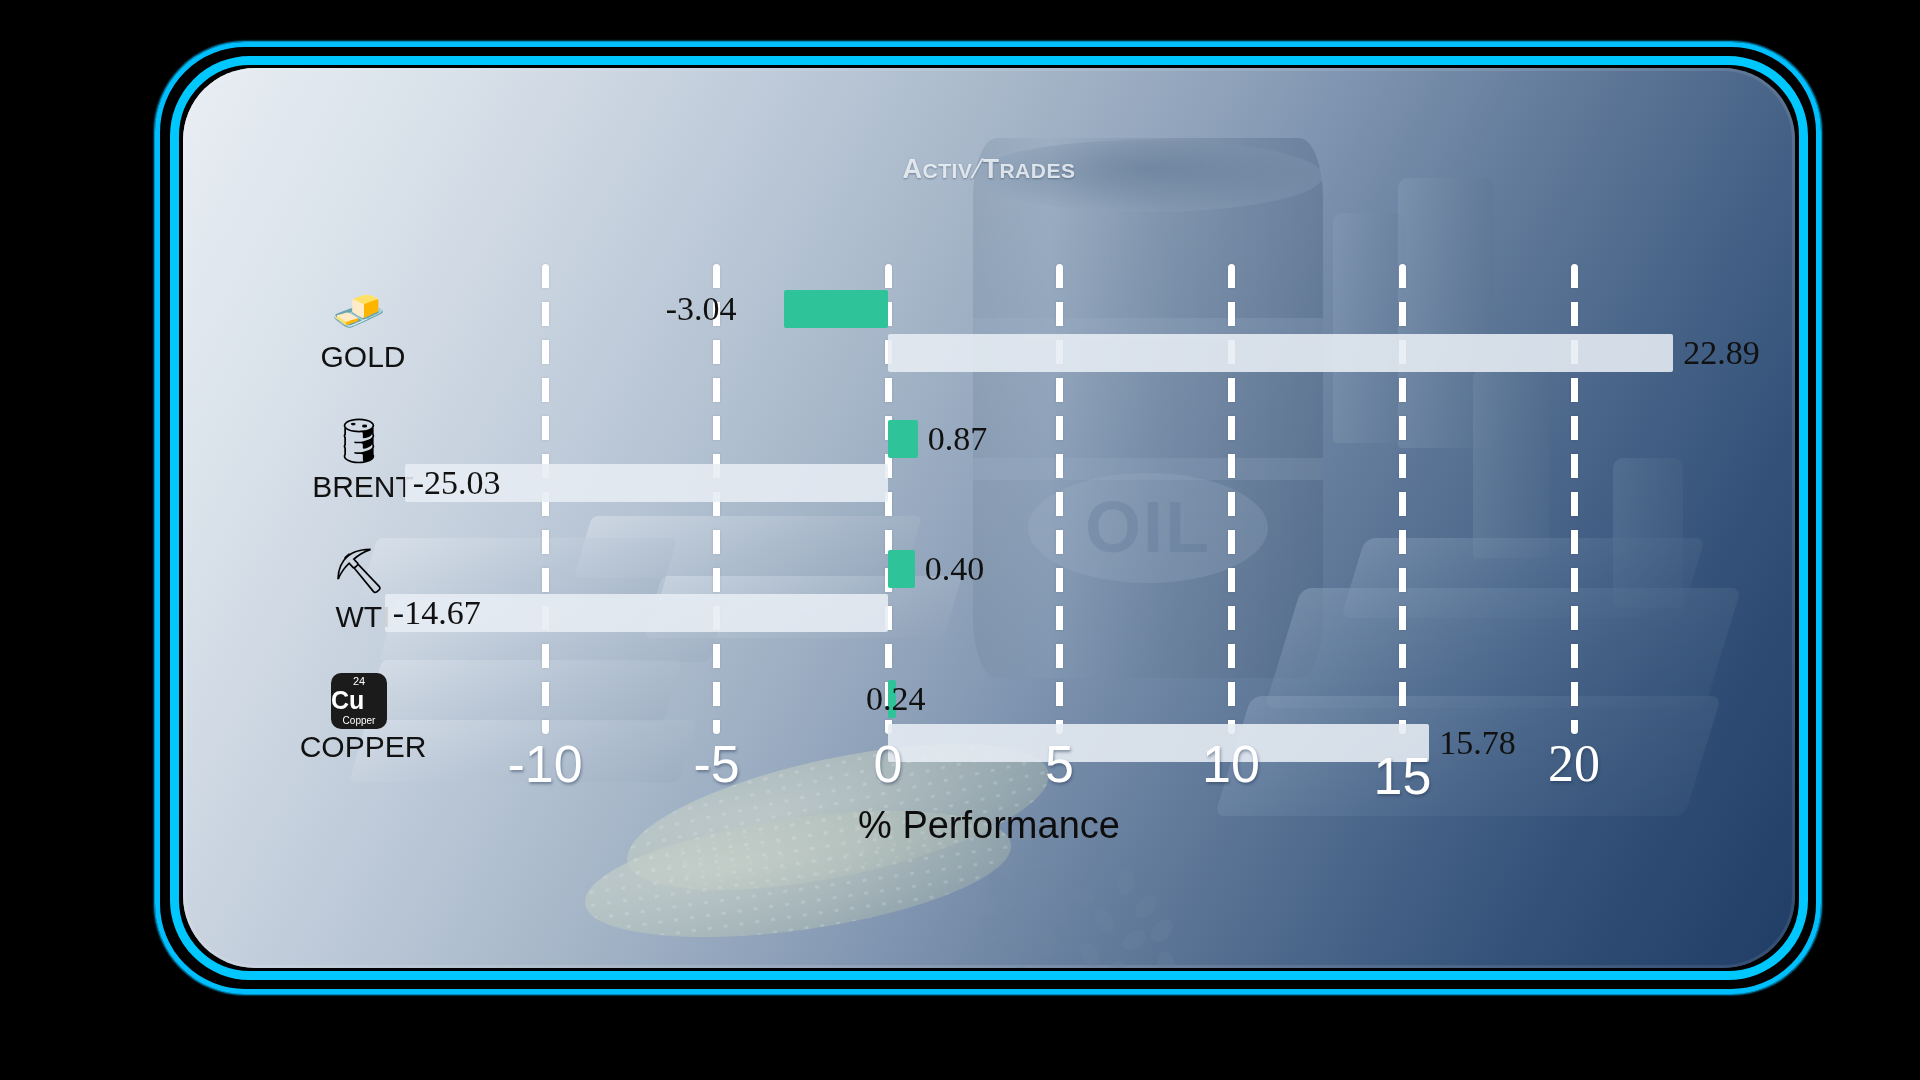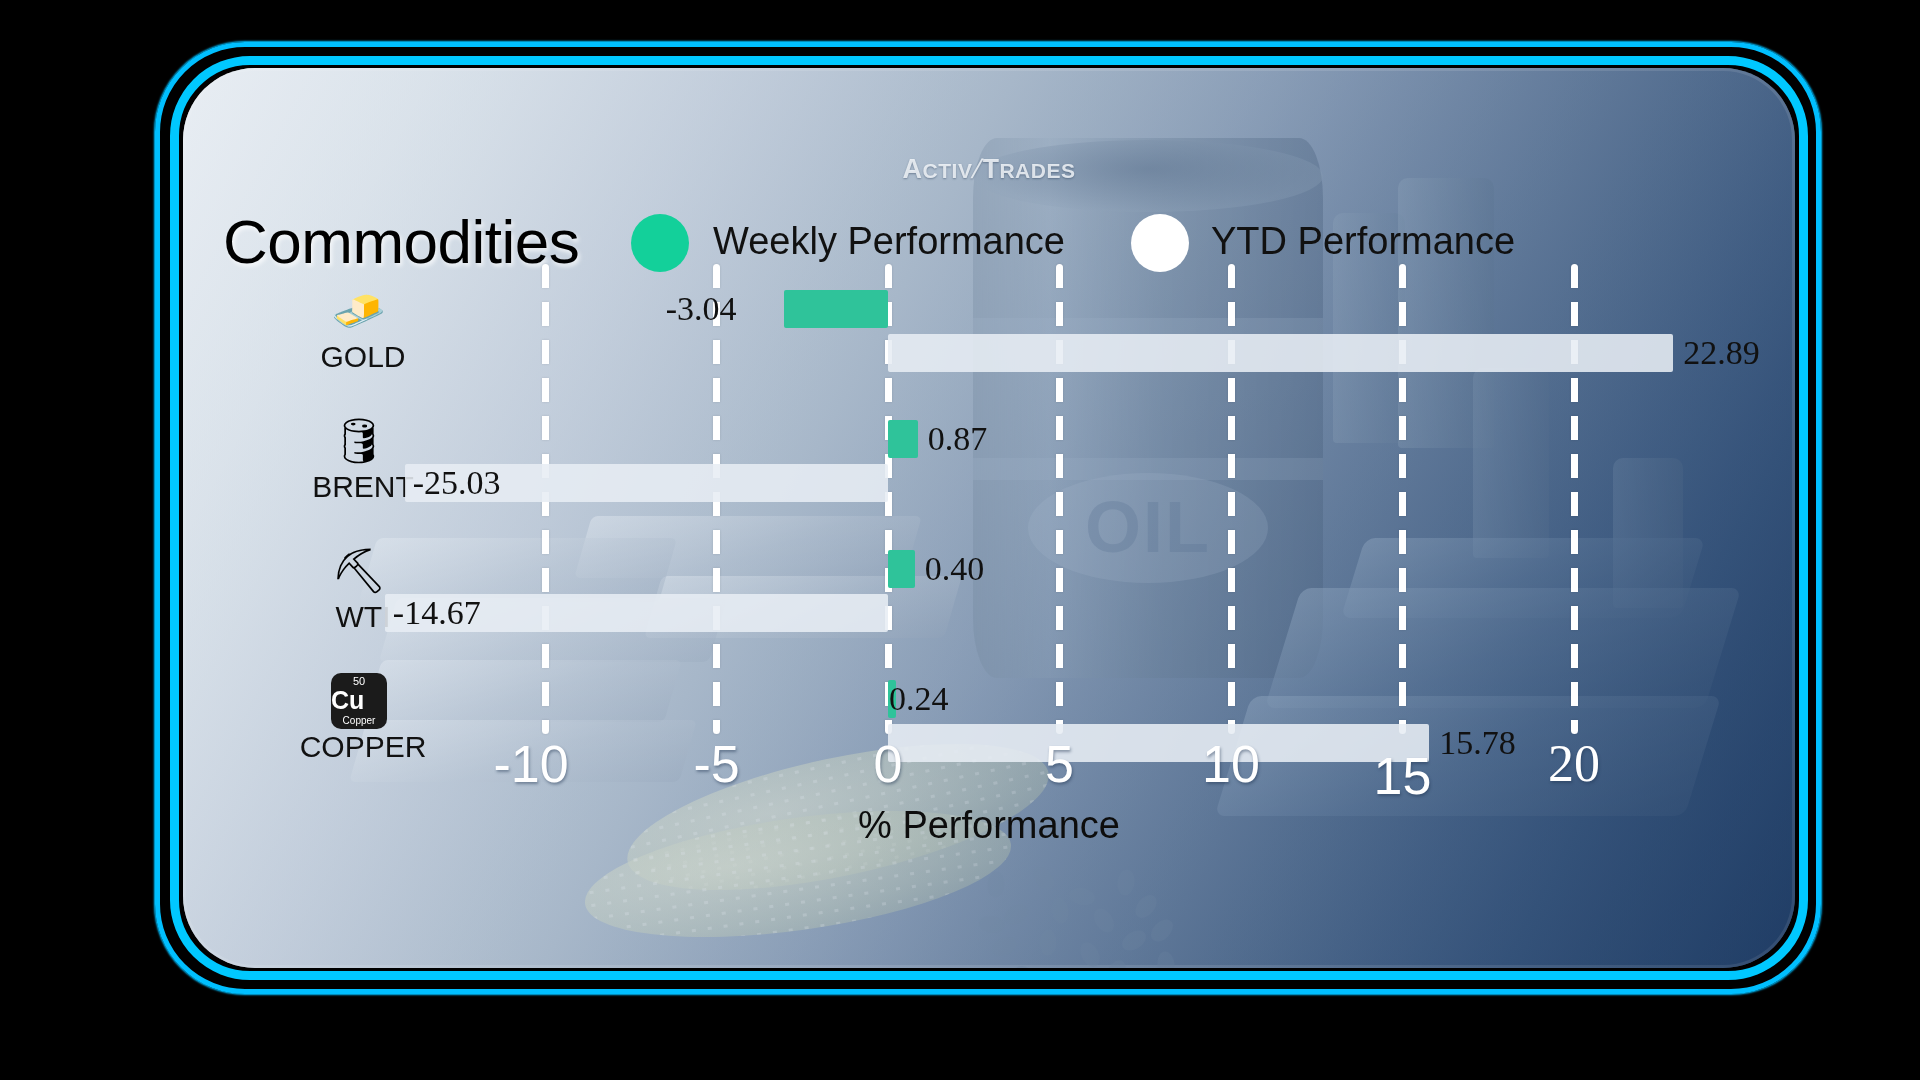--- a/index.html
+++ b/index.html
@@ -289,27 +289,20 @@
           <div class="bean" style="left: 180px; top: 88px; transform: rotate(84deg);"></div>
         </div>
 
       <div class="bg-tint"></div>
     </div>
 
     <div class="brand">
       <span>A<span class="sm">CTIV</span></span><span class="slash">/</span><span>T<span class="sm">RADES</span></span>
     </div>
 
-    <div class="header">
-      <div class="title">Commodities</div>
-      <div class="legend-dot dot-weekly"></div>
-      <div class="legend-label lbl-weekly">Weekly Performance</div>
-      <div class="legend-dot dot-ytd"></div>
-      <div class="legend-label lbl-ytd">YTD Performance</div>
-    </div>
 
     <div class="plot" id="plot">
         <div class="gridline" style="left: 358.5px;"></div>
         <div class="gridline" style="left: 530px;"></div>
         <div class="gridline" style="left: 701.5px;"></div>
         <div class="gridline" style="left: 873px;"></div>
         <div class="gridline" style="left: 1044.5px;"></div>
         <div class="gridline" style="left: 1216px;"></div>
         <div class="gridline" style="left: 1387.5px;"></div>
         <div class="row" style="top: 18px;">
@@ -332,35 +325,35 @@
           <div class="cat-icon">⛏</div>
           <div class="cat-label">WTI</div>
           <div class="bar weekly" style="left: 705px; width: 26.754px;"></div>
           <div class="bar-val weekly" style="left: 741.754px;">0.40</div>
           <div class="bar ytd" style="left: 201.819px; width: 503.181px;"></div>
           <div class="bar-val ytd" style="left: 209.819px;">-14.67</div>
         </div>
         <div class="row" style="top: 408px;">
           <div class="cat-icon">
             <span style="display:inline-block;width:56px;height:56px;background:#1b1b1b;color:#fff;border-radius:10px;font-size:26px;font-weight:700;line-height:1;font-family:'Liberation Sans',sans-serif;position:relative;">
-              <span style="position:absolute;top:3px;left:0;right:0;text-align:center;font-size:11px;font-weight:400;">50</span>
+              <span style="position:absolute;top:3px;left:0;right:0;text-align:center;font-size:11px;font-weight:400;">24</span>
               <span style="position:absolute;top:15px;left:0;right:0;text-align:left;font-size:25px;">Cu</span>
               <span style="position:absolute;bottom:3px;left:0;right:0;text-align:center;font-size:10px;font-weight:400;">Copper</span>
             </span>
           </div>
           <div class="cat-label">COPPER</div>
           <div class="bar weekly" style="left: 705px; width: 8.232px;"></div>
-          <div class="bar-val weekly" style="left: 706px; text-align: right;">0.24</div>
+          <div class="bar-val weekly" style="left: 683px; text-align: right;">0.24</div>
           <div class="bar ytd" style="left: 705px; width: 541.254px;"></div>
           <div class="bar-val ytd" style="left: 1256.25px;">15.78</div>
         </div>
       </div>
 
     <div class="axis" id="axis">
-        <div class="tick" style="left: 348px;">-10</div>
+        <div class="tick" style="left: 362px;">-10</div>
         <div class="tick" style="left: 533.5px;">-5</div>
         <div class="tick" style="left: 705px;">0</div>
         <div class="tick" style="left: 876.5px;">5</div>
         <div class="tick" style="left: 1048px;">10</div>
         <div class="tick" style="left: 1219.5px; margin-top: 12px;">15</div>
         <div class="tick" style="left: 1391px; font-family: Liberation Serif, serif;">20</div>
       </div>
     <div class="axis-title">% Performance</div>
 
   </div>

